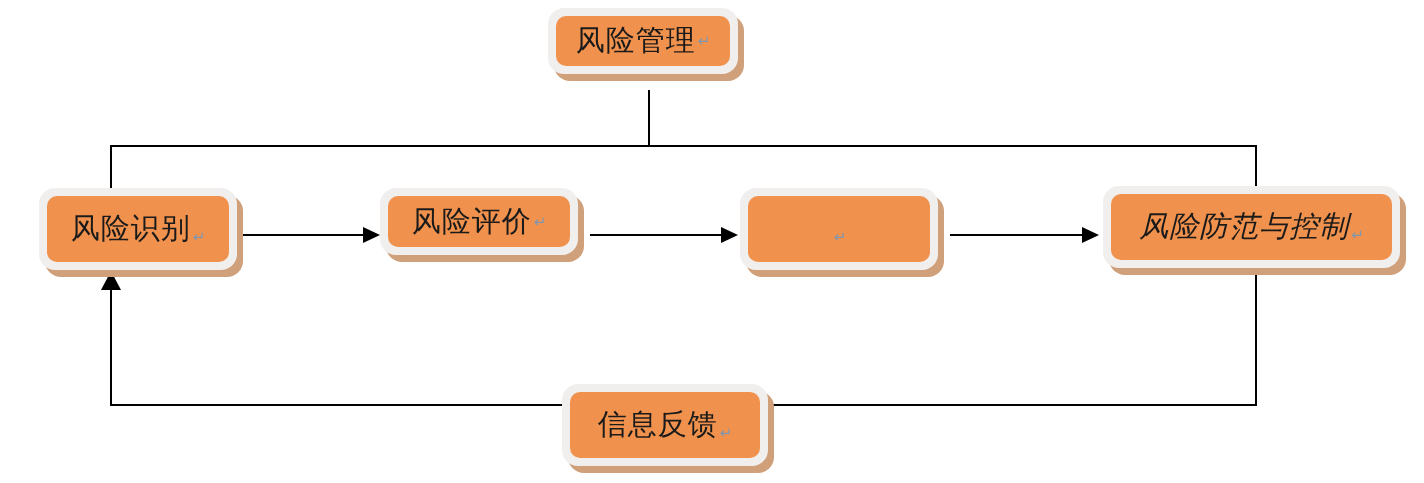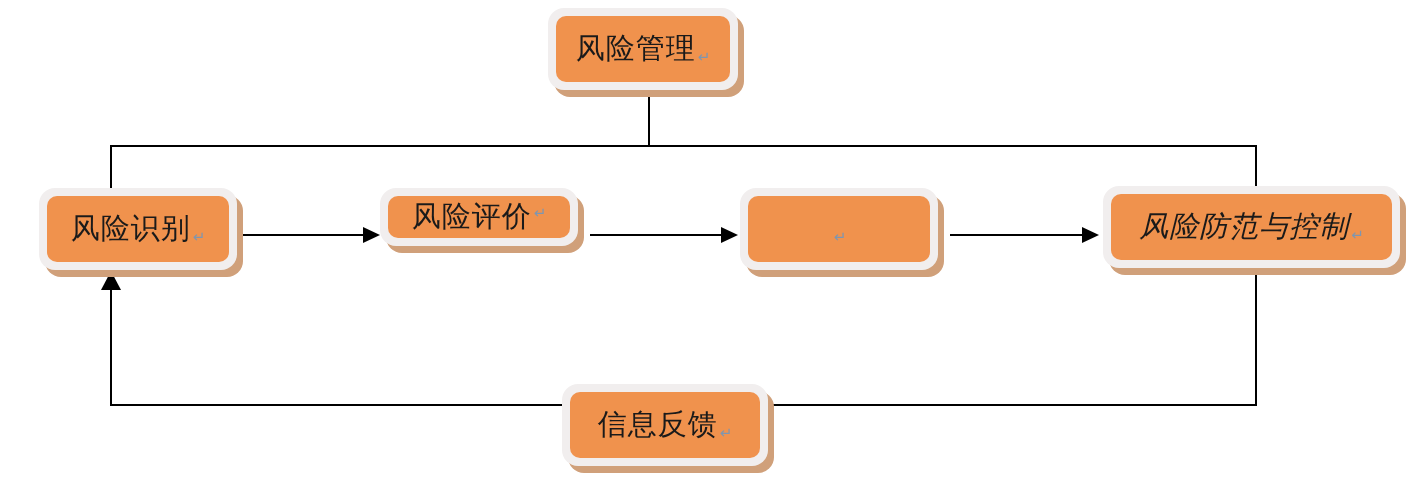--- a/index.html
+++ b/index.html
@@ -82,35 +82,35 @@
   <div class="arrow-right" style="left:721px; top:227px;"></div>
 
   <div class="line h" style="left:950px; top:234px; width:134px;"></div>
   <div class="arrow-right" style="left:1082px;top:227px;"></div>
 
   <div class="line v" style="left:1255px;top:266px; height:140px;"></div>
   <div class="line h" style="left:110px; top:404px; width:1147px;"></div>
   <div class="line v" style="left:110px; top:289px; height:117px;"></div>
   <div class="arrow-up" style="left:101px; top:271px;"></div>
 
-  <div class="node" style="left:548px; top:8px;   width:190px; height:82px;">
+  <div class="node" style="left:548px; top:8px;   width:190px; height:66px;">
     <div class="inner">
       <span class="label">风险管理</span>
         <span class="pmark">↵</span>
     </div>
   </div>
 
   <div class="node" style="left:26px;  top:188px; width:198px; height:82px;margin-left:13px;">
     <div class="inner">
       <span class="label">风险识别</span>
         <span class="pmark">↵</span>
     </div>
   </div>
 
-  <div class="node" style="left:380px; top:188px; width:198px; height:58px;">
+  <div class="node" style="left:380px; top:188px; width:198px; height:67px;">
     <div class="inner">
       <span class="label">风险评价</span>
         <span class="pmark">↵</span>
     </div>
   </div>
 
   <div class="node" style="left:740px; top:188px; width:198px; height:82px;">
     <div class="inner">
         <span class="pmark">↵</span>
     </div>

